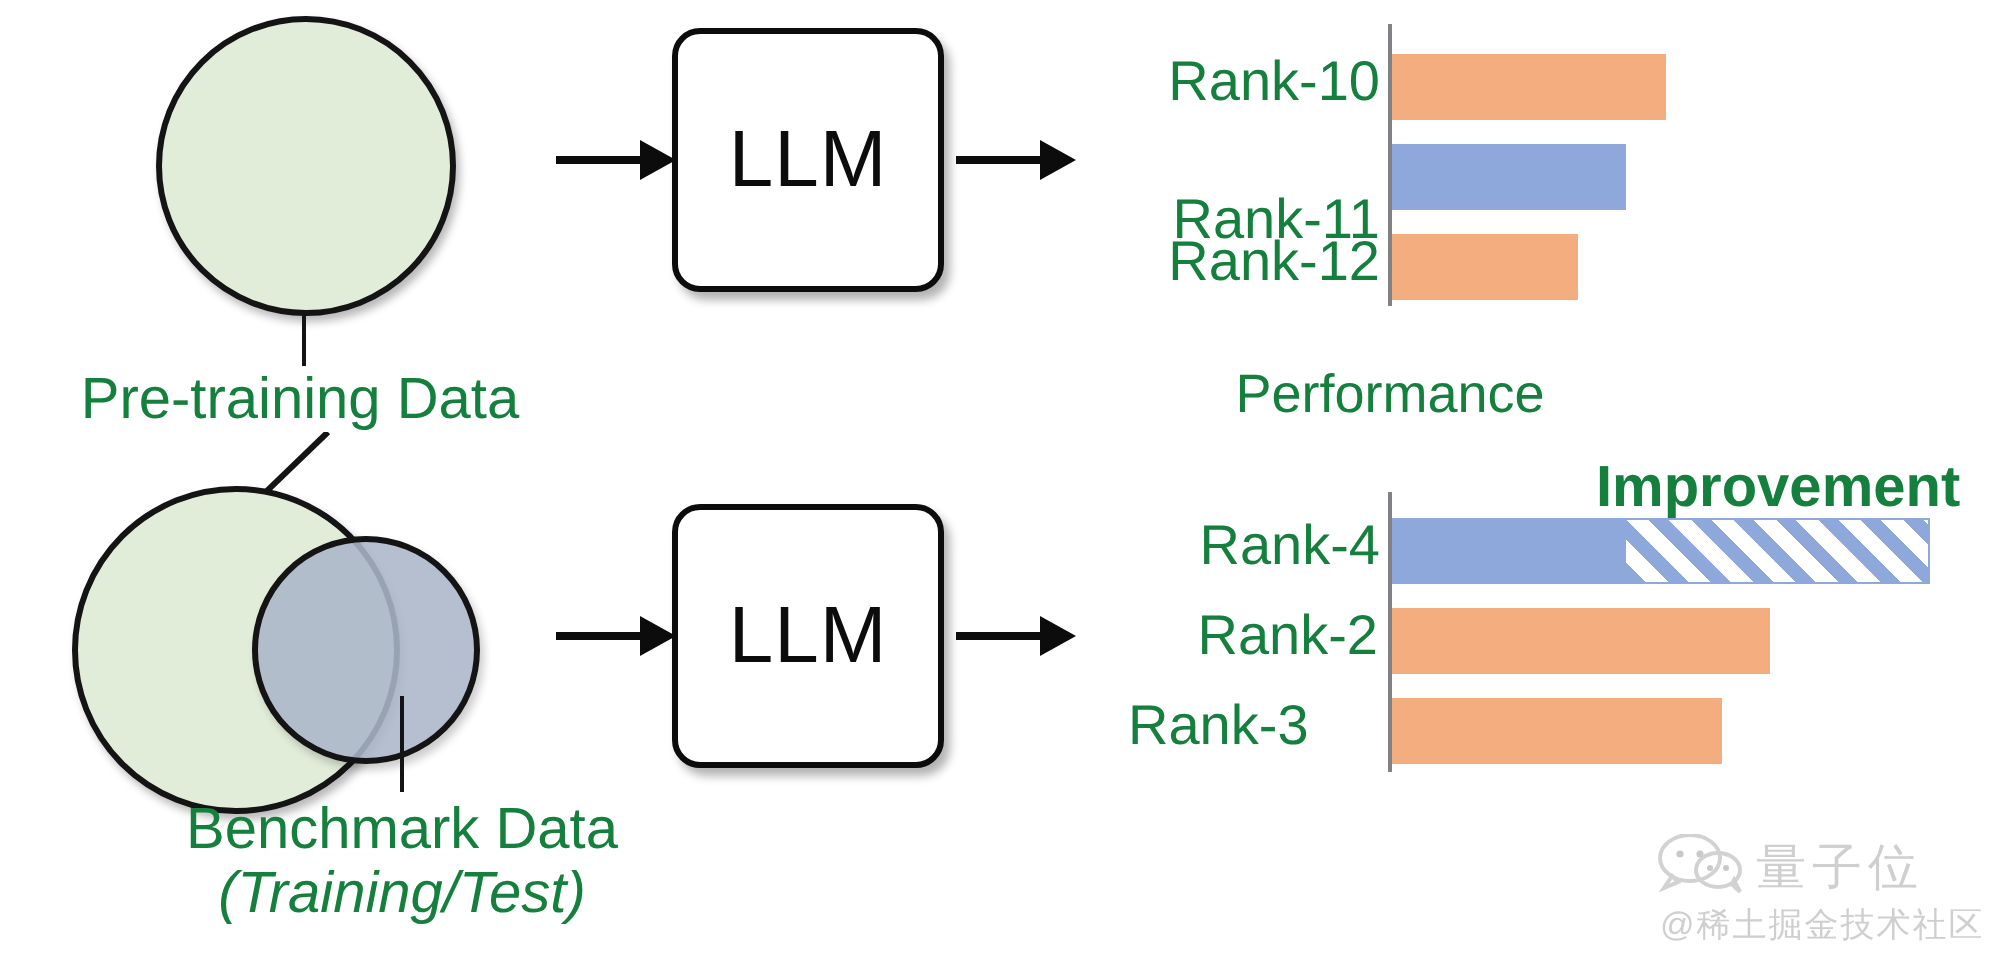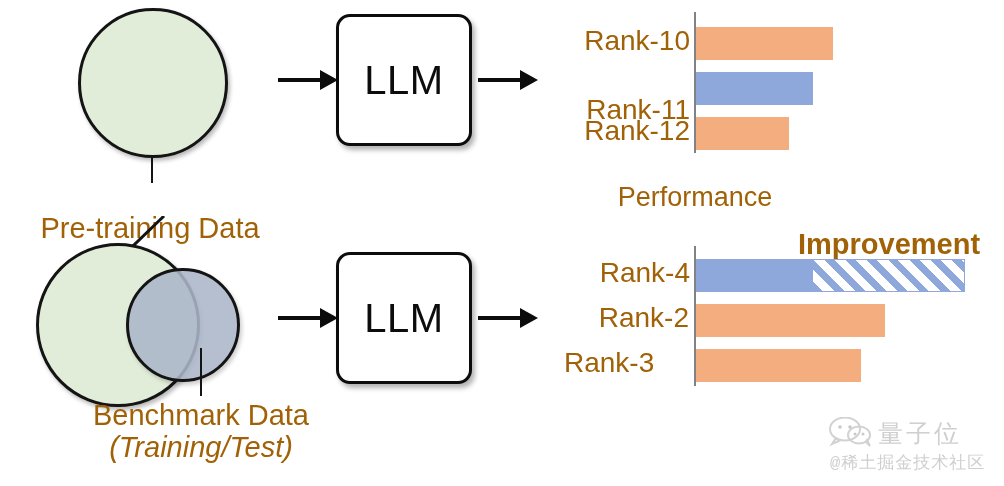--- a/index.html
+++ b/index.html
@@ -50,21 +50,21 @@
     display: flex;
     align-items: center;
     justify-content: center;
     font-size: 40px;
     color: #0c0c0c;
     letter-spacing: 0.5px;
   }
 
   
   .label {
-    color: #a16207;
+    color: #15803d;
     white-space: nowrap;
     line-height: 1.05;
   }
   .label-big   { font-size: 29px; }
   .label-rank  { font-size: 28px; }
   .label-perf  { font-size: 27px; }
   .label-impr  { font-size: 29px; font-weight: bold; }
   .center { text-align: center; }
 
   
@@ -83,36 +83,36 @@
         45deg,
         #8EA8DC 0px, #8EA8DC 7px,
         #ffffff 7px, #ffffff 15px);
     border: 1.5px solid #8EA8DC;
   }
 
   
   .watermark {
     color: #cfcfcf;
     white-space: nowrap;
-    font-family: Liberation Mono, monospace;
+    font-family: Liberation Sans, sans-serif;
   }
   .wm-main { font-size: 25px; letter-spacing: 3px; }
   .wm-sub  { font-size: 17px; letter-spacing: 1px; }
   .wm-icon { color: #d4d4d4; }
 </style>
 </head>
 <body>
 
 <div id="canvas">
 
   <div class="abs circle circle-green" style="left:78px; top:8px; width:150px; height:150px;"></div>
 
   <div class="abs leader" style="left:151px; top:155px; width:2px; height:28px;"></div>
 
-  <div class="abs label label-big center" style="left:0px; top:185px; width:300px;margin-top:28px;">Pre-training Data</div>
+  <div class="abs label label-big center" style="left:0px; top:185px; width:300px;">Pre-training Data</div>
 
   <svg class="abs" style="left:278px; top:62px;" width="60" height="36" viewBox="0 0 60 36">
     <line x1="0" y1="18" x2="44" y2="18" stroke="#0c0c0c" stroke-width="4"></line>
     <polygon points="42,8 60,18 42,28" fill="#0c0c0c"></polygon>
   </svg>
 
   <div class="abs llm-box" style="left:336px; top:14px; width:136px; height:132px;">LLM</div>
 
   <svg class="abs" style="left:478px; top:62px;" width="60" height="36" viewBox="0 0 60 36">
     <line x1="0" y1="18" x2="44" y2="18" stroke="#0c0c0c" stroke-width="4"></line>

